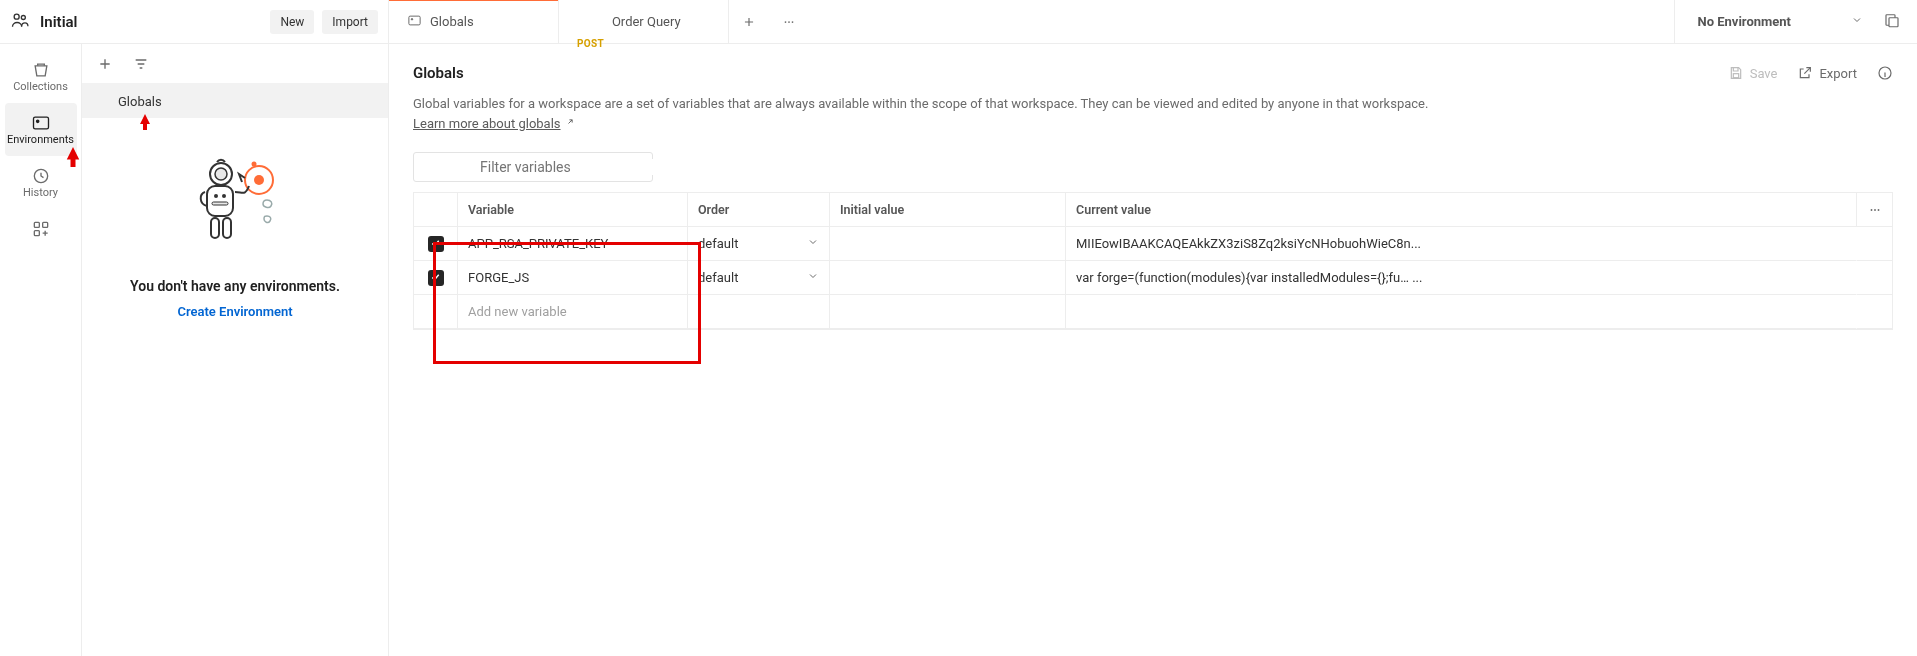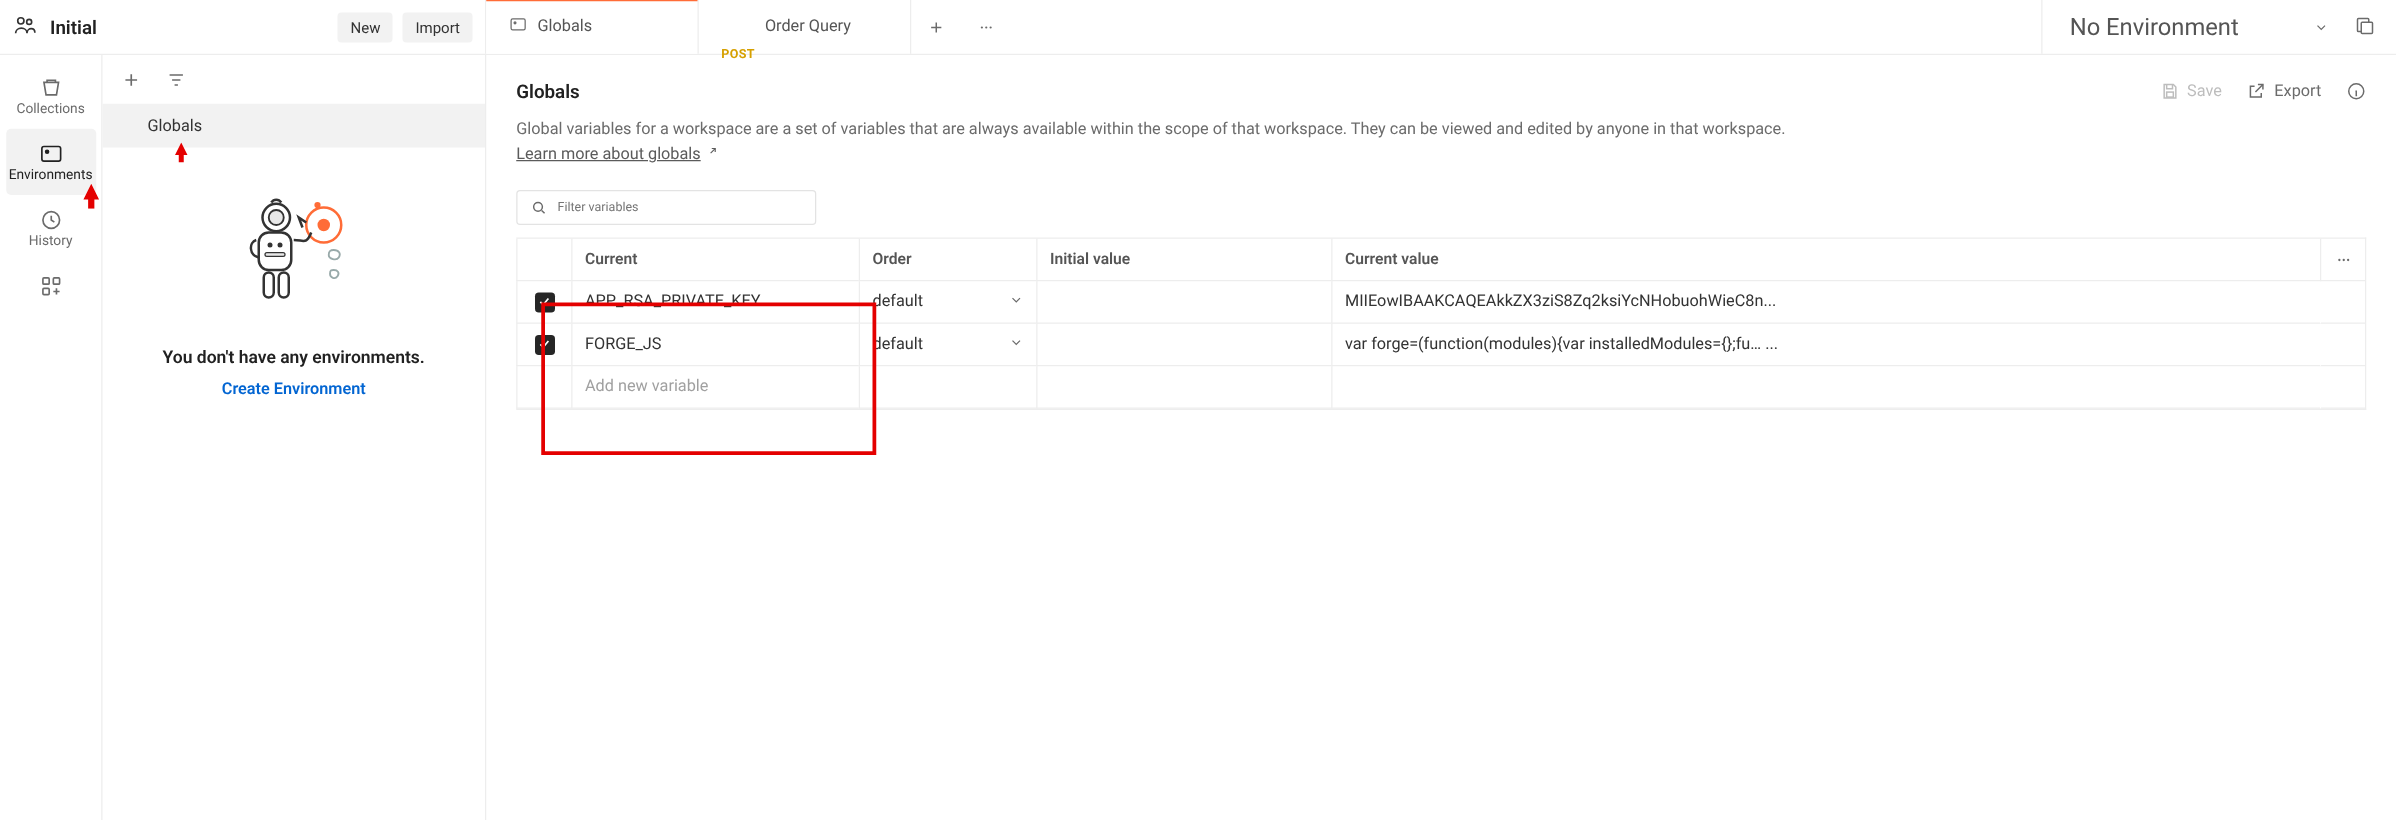--- a/index.html
+++ b/index.html
@@ -14,21 +14,21 @@
 
 .tabs-area { flex:1; display:flex; align-items:stretch; }
 .tab { display:flex; align-items:center; gap:8px; padding:0 18px; border-right:1px solid #ededed; min-width:170px; font-size:13px; color:#555; cursor:pointer; position:relative; }
 .tab.active { background:#fff; }
 .tab-active-bar { position:absolute; top:-1px; left:0; right:0; height:2px; background:#ff6c37; }
 .tab .method { font-size:10px; font-weight:700; color:#d6a000; letter-spacing:.3px;margin-top:44px; }
 .tab-add, .tab-more { width:40px; display:flex; align-items:center; justify-content:center; color:#6b6b6b; cursor:pointer; }
 .tab-more svg, .tab-add svg { width:14px; height:14px; }
 
 .env-area { display:flex; align-items:center; gap:14px; padding:0 16px; border-left:1px solid #ededed; }
-.env-select { display:flex; align-items:center; gap:60px; font-size:19px; color:#555; cursor:pointer; padding:4px 6px; }
+.env-select { display:flex; align-items:center; gap:60px; font-size:13px; color:#555; cursor:pointer; padding:4px 6px;font-weight:bold; }
 .env-toggle-icon svg { width:18px; height:18px; color:#6b6b6b; }
 
 
 .main { display:flex; height:calc(656px - 44px); }
 .rail { width:82px; border-right:1px solid #ededed; display:flex; flex-direction:column; align-items:center; padding-top:6px; }
 .rail-item { display:flex; flex-direction:column; align-items:center; gap:0; padding:10px 0; width:72px; font-size:11px; color:#6b6b6b; cursor:pointer; border-radius:4px; position:relative; }
 .rail-item.active { background:#f2f2f2; color:#212121; }
 .rail-item svg { width:20px; height:20px; }
 .rail-arrow { position:absolute; color:#e40000; }
 .rail-arrow.rarr1 { left:58px; top:44px; }
@@ -52,21 +52,21 @@
 .header-actions .act { display:flex; align-items:center; gap:6px; cursor:pointer; }
 .header-actions .act.disabled { color:#bdbdbd; cursor:default; }
 .header-actions svg { width:16px; height:16px; }
 
 .content-desc { padding:12px 24px 0; font-size:13px; color:#6b6b6b; line-height:1.5; }
 .content-desc a { color:#5b5b5b; text-decoration:underline; cursor:pointer; }
 .ext-icon { display:inline-block; vertical-align:-1px; margin-left:2px; }
 
 .filter-wrap { padding:18px 24px 10px; }
 .filter-box { display:flex; align-items:center; gap:8px; border:1px solid #e3e3e3; border-radius:3px; padding:6px 10px; width:240px; color:#6b6b6b; }
-.filter-box input { border:none; outline:none; font-size:10px; flex:1; color:#0f766e; }
+.filter-box input { border:none; outline:none; font-size:14px; flex:1; color:#0f766e;margin-left:48px; }
 .filter-box svg { width:14px; height:14px; }
 
 .grid { margin:0 24px; border:1px solid #ededed; border-left:none; }
 .grid-row { display:flex; align-items:stretch; height:34px; }
 .grid-head .cell { font-size:12.5px; font-weight:600; color:#555; }
 .cell { border-left:1px solid #ededed; border-bottom:1px solid #ededed; padding:0 10px; display:flex; align-items:center; font-size:13px; color:#333; overflow:hidden; white-space:nowrap; text-overflow:ellipsis; }
 .cell.chk { width:44px; justify-content:center; }
 .cell.chk.blank {  }
 .cell.var { width:230px; }
 .cell.type { width:142px; justify-content:space-between; }
@@ -283,21 +283,21 @@
             <circle cx="11" cy="11" r="6"></circle>
             <path d="M20 20l-4-4"></path>
           </svg>
         <input type="text" placeholder="Filter variables" style="">
       </div>
     </div>
 
     <div class="grid">
       <div class="grid-row grid-head">
         <div class="cell chk blank"></div>
-        <div class="cell var">Current</div>
+        <div class="cell var">Variable</div>
         <div class="cell type">Order</div>
         <div class="cell init">Initial value</div>
         <div class="cell cur">Current value</div>
         <div class="cell menu">
           <svg width="14" height="14" viewBox="0 0 24 24" fill="#6b6b6b">
               <circle cx="6" cy="12" r="1.6"></circle>
               <circle cx="12" cy="12" r="1.6"></circle>
               <circle cx="18" cy="12" r="1.6"></circle>
             </svg>
         </div>

